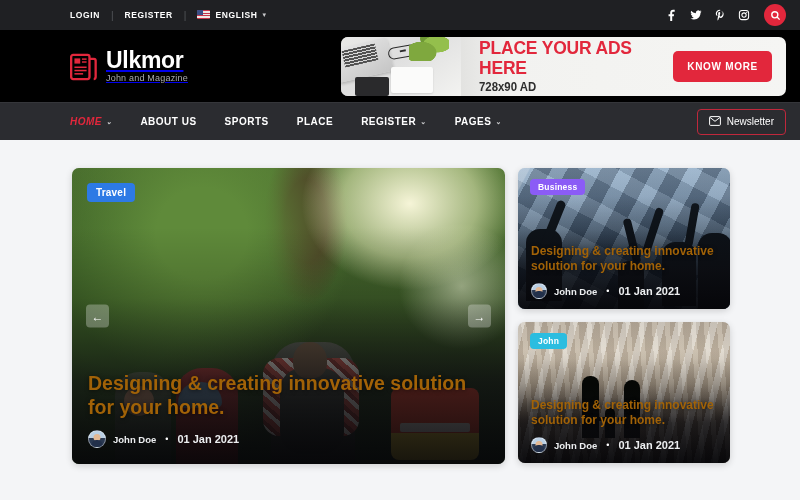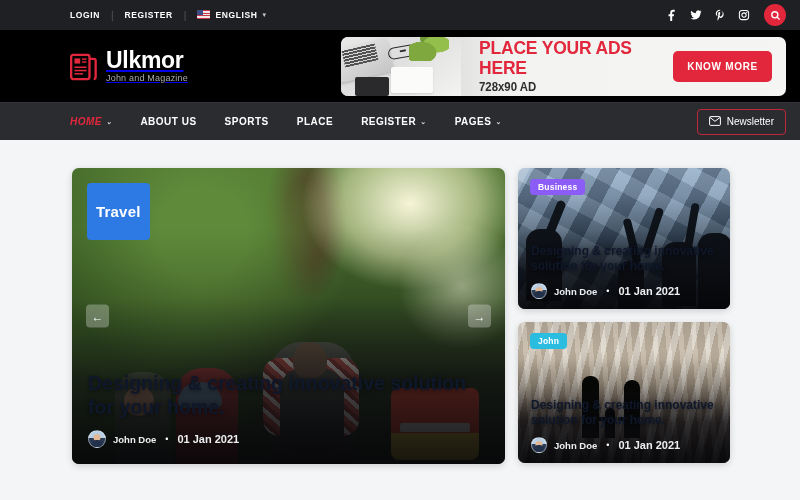--- a/index.html
+++ b/index.html
@@ -168,30 +168,30 @@
   .side-col { display: flex; flex-direction: column; gap: 13px; }
   .side-card { width: 212px; height: 141px; }
 
   .bg { position: absolute; inset: 0; }
   .shade {
     position: absolute; inset: 0;
     background: linear-gradient(to top, rgba(5,5,8,.92) 0%, rgba(10,10,14,.72) 28%, rgba(0,0,0,.18) 56%, rgba(0,0,0,0) 80%);
   }
   .badge {
     position: absolute; left: 15px; top: 15px; z-index: 3;
-    color: #fff; font-size: 15px; font-weight: bold;
-    padding: 20px 9px; border-radius: 4px; letter-spacing: .2px;
+    color: #fff; font-size: 10px; font-weight: bold;
+    padding: 4px 9px; border-radius: 4px; letter-spacing: .2px;
   }
   .side-card .badge { left: 12px; top: 11px; font-size: 8.5px; padding: 3px 8px; }
 
   .card-body { position: absolute; left: 0; right: 0; bottom: 0; z-index: 3; }
   .hero .card-body { padding: 0 18px 16px 16px; }
   .side-card .card-body { padding: 0 12px 10px 13px; }
   .card-title {
-    color: #0f172a; font-weight: bold; line-height: 1.22;
+    color: #a16207; font-weight: bold; line-height: 1.22;
     text-shadow: 0 1px 4px rgba(0,0,0,.55);
   }
   .hero .card-title { font-size: 19.5px; }
   .side-card .card-title { font-size: 12px; line-height: 1.3; }
   .meta { display: flex; align-items: center; margin-top: 10px; }
   .side-card .meta { margin-top: 8px; }
   .avatar {
     width: 18px; height: 18px; border-radius: 50%; flex: none;
     overflow: hidden; position: relative;
     background: linear-gradient(to bottom, #b9cfe4 0 46%, #2b3a52 46% 100%);

